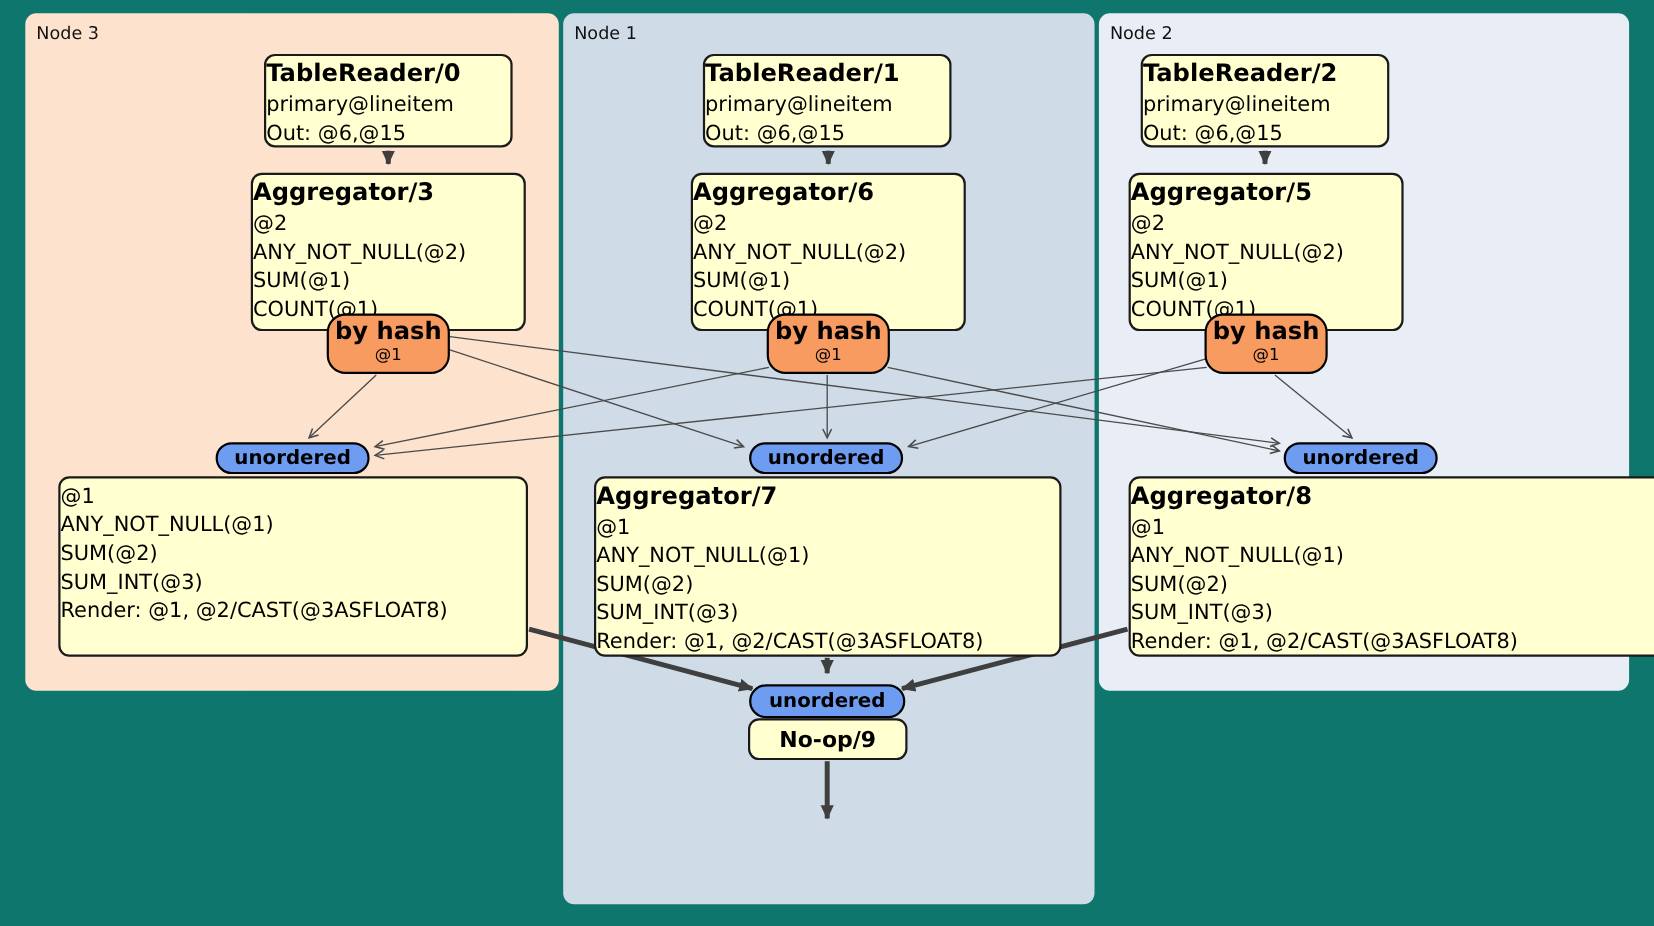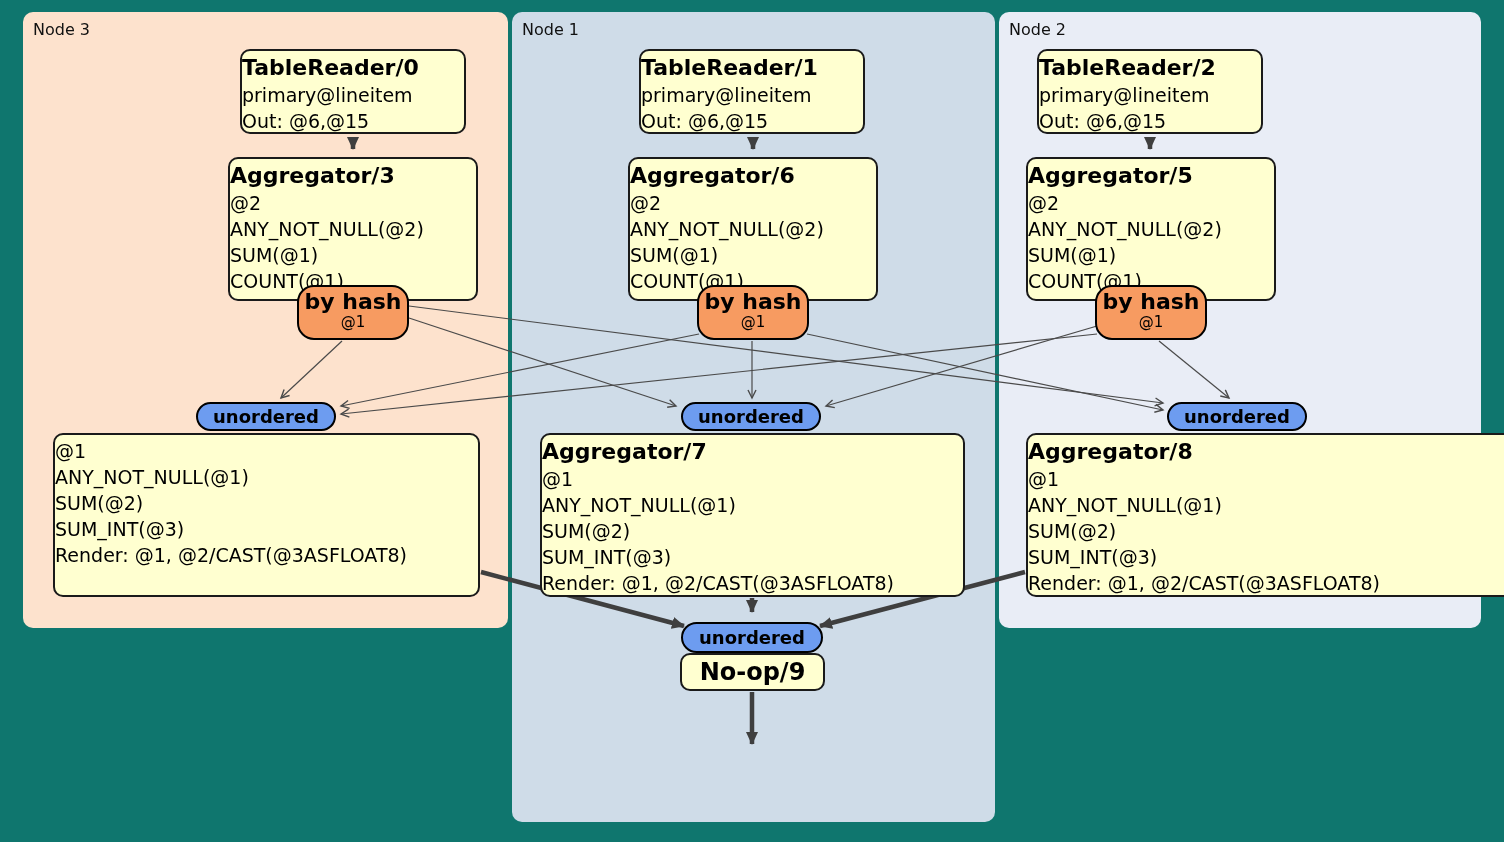--- a/index.html
+++ b/index.html
@@ -8,21 +8,21 @@
   .region{position:absolute;border-radius:10px;z-index:0;}
   .region-label{position:absolute;top:8px;left:10px;font-size:16px;color:#111;}
   #edge-layer{position:absolute;left:0;top:0;width:1504px;height:842px;z-index:1;}
   .edge-thin{stroke:#4a4a4a;stroke-width:1.2;fill:none;}
   .edge-thick{stroke:#3f3f3f;stroke-width:4.5;fill:none;}
   .proc{position:absolute;background:#ffffd0;border:2px solid #1a1a1a;border-radius:10px;
         text-align:left;z-index:2;box-sizing:border-box;padding-top:3px;}
   .box-title{font-weight:bold;font-size:22px;line-height:28px;white-space:nowrap;}
   .box-line{font-size:19px;line-height:26px;white-space:nowrap;}
   .proc-sm{display:flex;align-items:center;justify-content:center;padding-top:0;}
-  .proc-sm .box-title{font-size:24px;}
+  .proc-sm .box-title{font-size:20px;}
   .router{position:absolute;border:2px solid #000;border-radius:17px;z-index:3;
           text-align:center;box-sizing:border-box;padding-top:3px;}
   .router .pill-label{font-weight:bold;font-size:22px;line-height:23px;}
   .router .pill-detail{font-size:15px;line-height:18px;}
   .stream{position:absolute;border:2px solid #000;border-radius:16px;z-index:3;
           display:flex;align-items:center;justify-content:center;
           font-weight:bold;font-size:18px;box-sizing:border-box;}
 </style>
 </head>
 <body>

